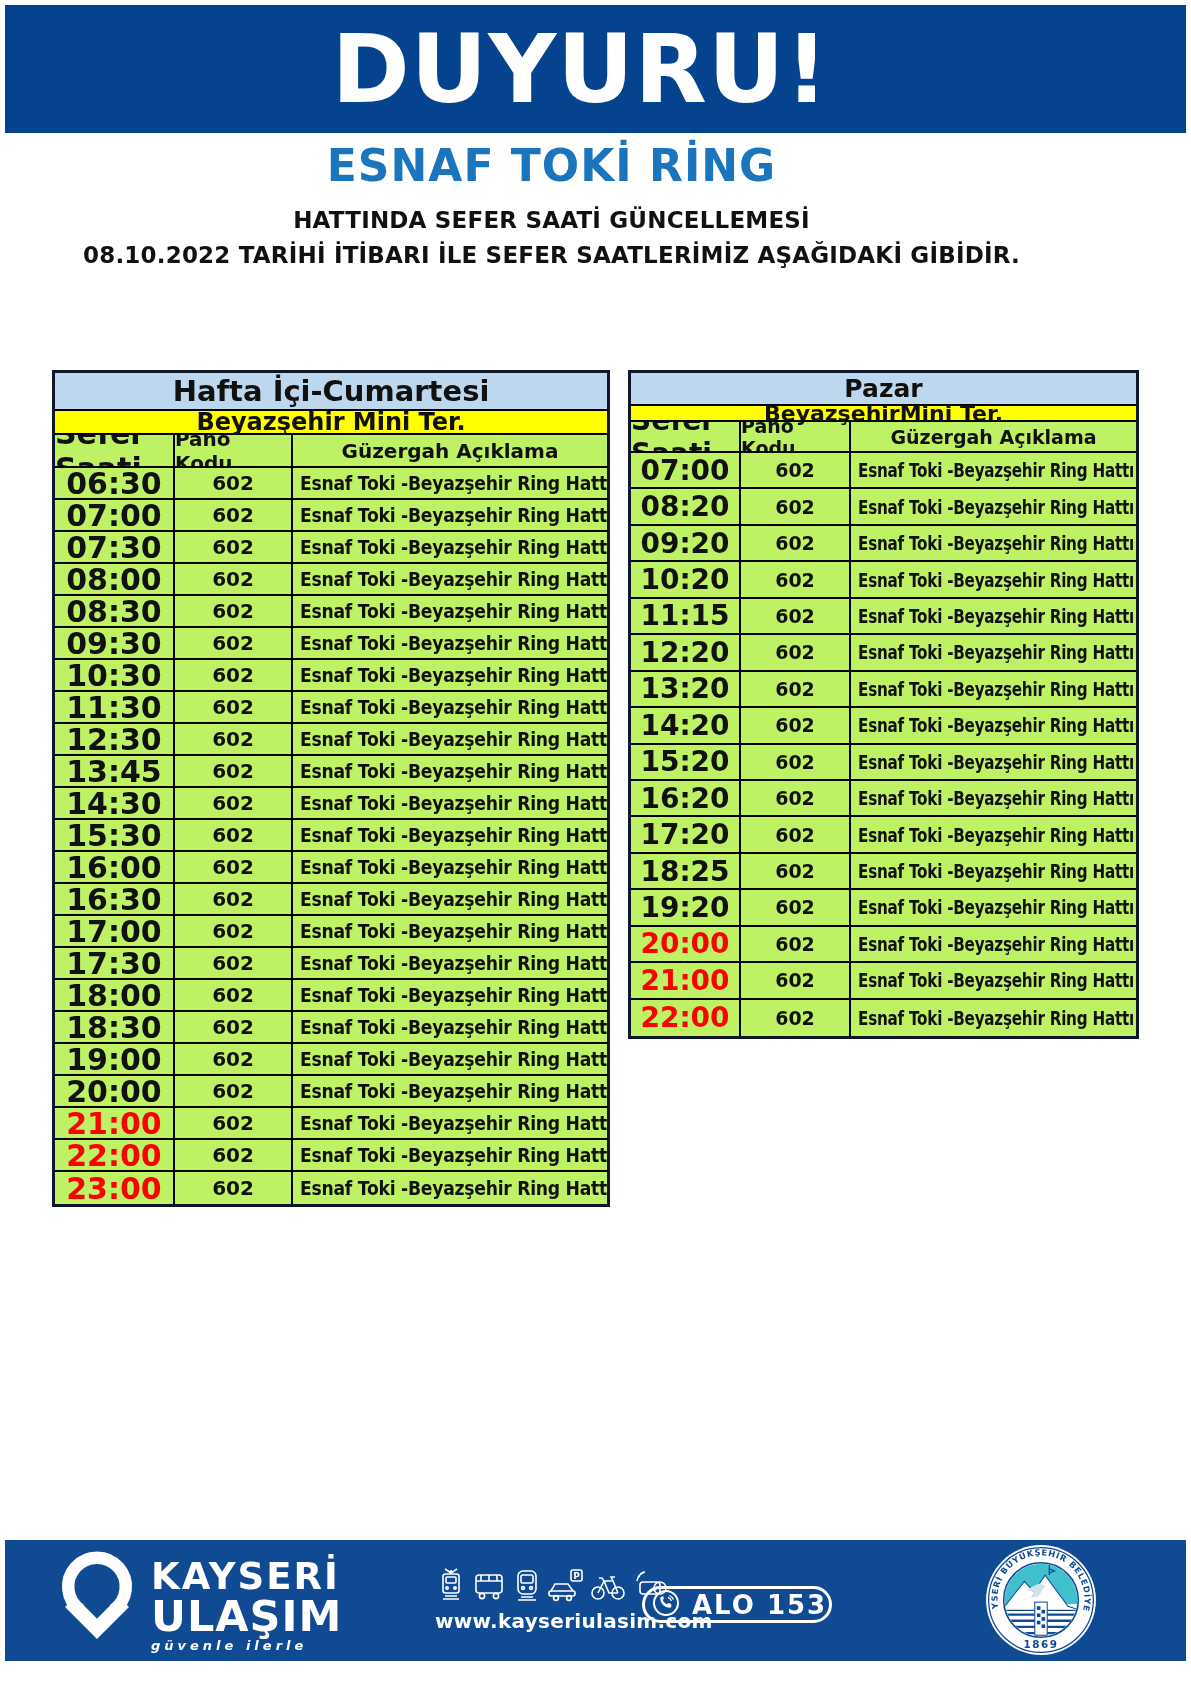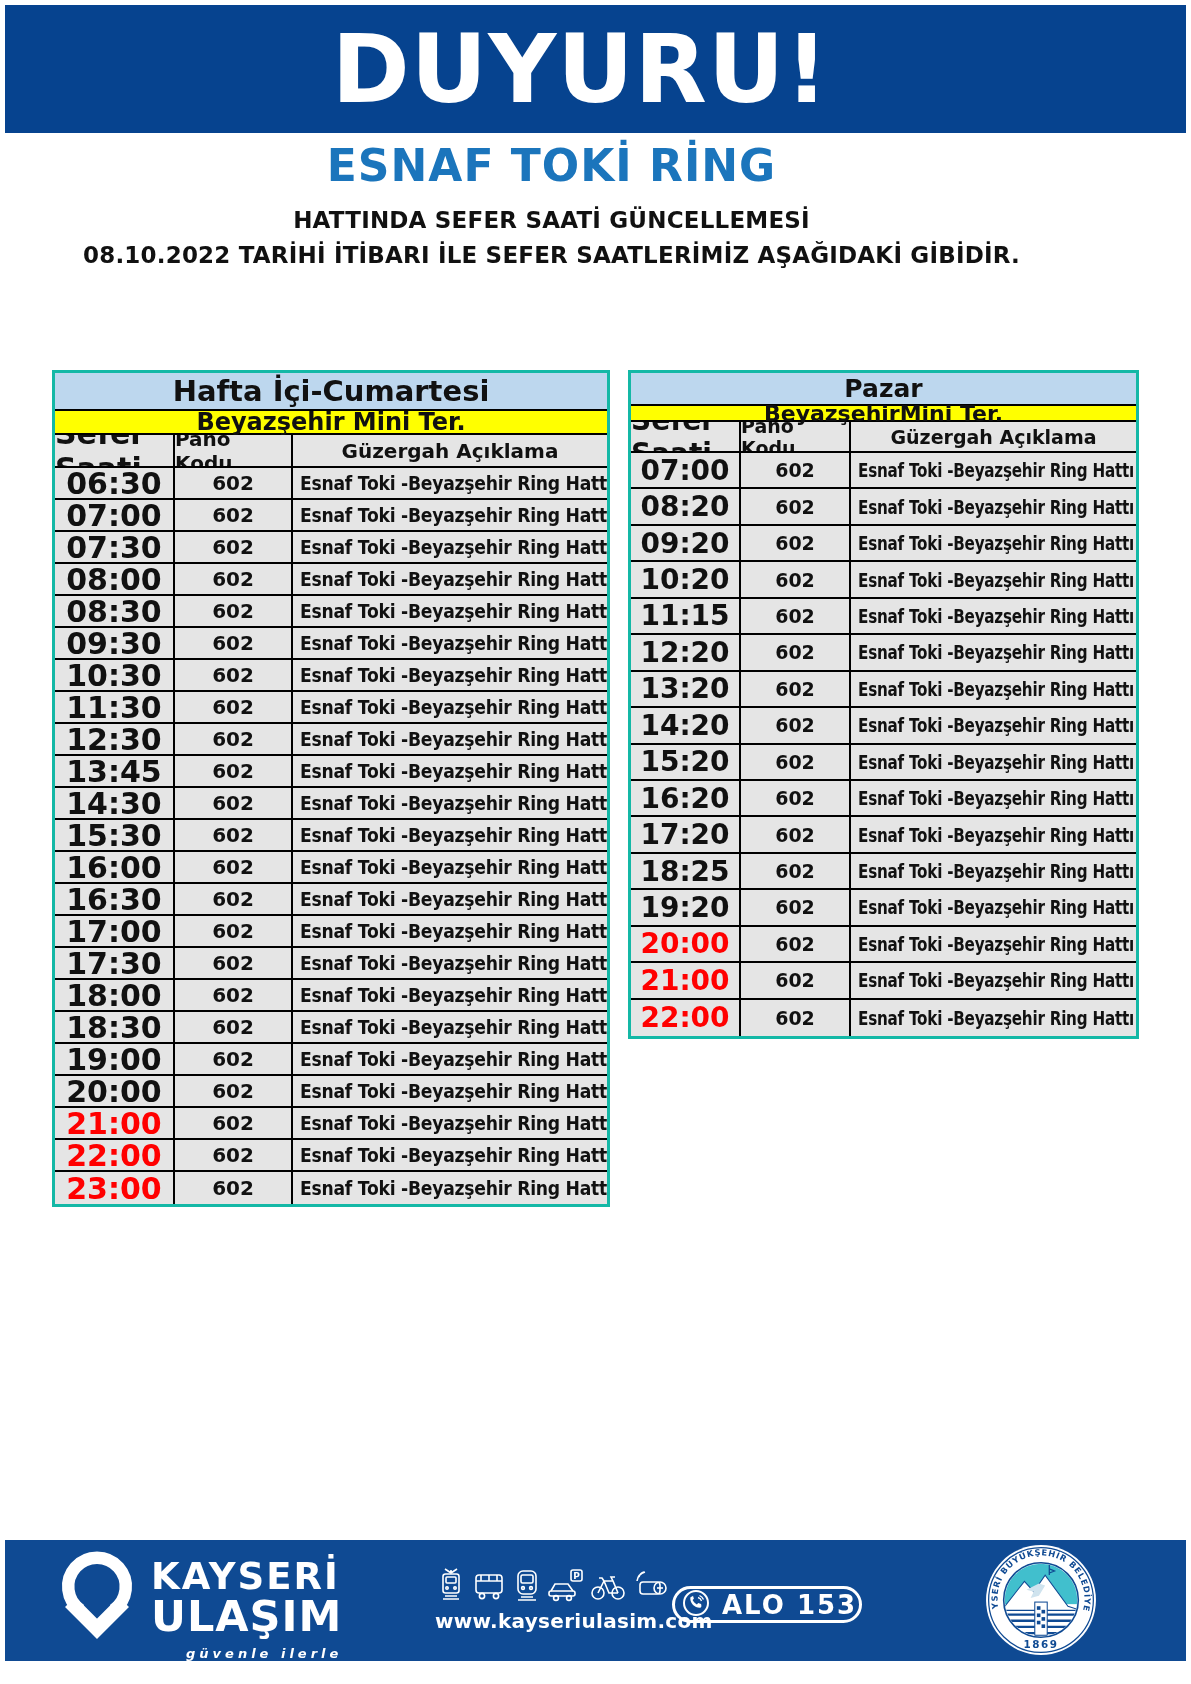--- a/index.html
+++ b/index.html
@@ -12,21 +12,21 @@
             display:flex; align-items:center; justify-content:center; padding-right:30px; }
   .banner-title { color:#ffffff; font-size:94px; font-weight:bold; letter-spacing:1px; }
 
   
   .headings { position:absolute; left:0; right:88px; top:140px; text-align:center; }
   .line-name { color:#1B75BC; font-size:44px; font-weight:bold; letter-spacing:1px; }
   .subtitle { color:#111111; font-weight:bold; font-size:23px; margin-top:9px; letter-spacing:0.2px; }
   .subtitle.first { margin-top:16px; }
 
   
-  .table { position:absolute; border:3px solid #14b8a6; background:#e5e5e5; }
+  .table { position:absolute; border:3px solid #0f172a; background:#bef264; }
   .ltable { left:52px;  top:370px; width:558px; }
   .rtable { left:628px; top:370px; width:511px; }
 
   .day-row { background:#BDD7EE; border-bottom:2px solid #000; display:flex; align-items:center; justify-content:center;
              font-weight:bold; color:#111; }
   .ltable .day-row { height:38px; font-size:29px; }
   .rtable .day-row { height:33px; font-size:25px; }
 
   .terminal-row { background:#FFFF00; border-bottom:2px solid #000; display:flex; align-items:center; justify-content:center;
                   font-weight:bold; color:#111; }
@@ -59,28 +59,28 @@
   .red { color:#FF0000 !important; }
 
   
   .footer { position:absolute; left:5px; right:5px; top:1540px; height:121px; background:#0F4A93; }
 
   .pin-logo { position:absolute; left:44px; top:6px; }
 
   .brand { position:absolute; left:146px; top:18px; color:#fff; }
   .brand-l1 { font-size:37px; font-weight:bold; letter-spacing:2px; line-height:1.0; }
   .brand-l2 { font-size:43px; font-weight:bold; letter-spacing:1px; line-height:1.0; }
-  .brand-tag { font-size:13px; font-style:italic; font-weight:bold; letter-spacing:4px; text-align:right; margin-top:8px; }
+  .brand-tag { font-size:13px; font-style:italic; font-weight:bold; letter-spacing:4px; margin-top:0; }
 
   .transport { position:absolute; left:430px; top:26px; width:234px; text-align:center; }
   .ticons { display:flex; justify-content:space-between; align-items:flex-end; height:36px; }
   .ticons span { display:inline-flex; }
   .website { color:#fff; font-weight:bold; font-size:20px; margin-top:7px; letter-spacing:0.3px; }
 
-  .alo { position:absolute; left:667px; top:46px; width:190px; height:37px; border:3px solid #fff; border-radius:19px;
+  .alo { position:absolute; left:637px; top:46px; width:190px; height:37px; border:3px solid #fff; border-radius:19px;
          display:flex; align-items:center; padding-left:7px; }
   .alo-label { color:#fff; font-weight:bold; font-size:26px; letter-spacing:2px; margin-left:12px; }
 
   .seal { position:absolute; left:980px; top:4px; }
 </style>
 </head>
 <body>
 
 <div class="page">
 

